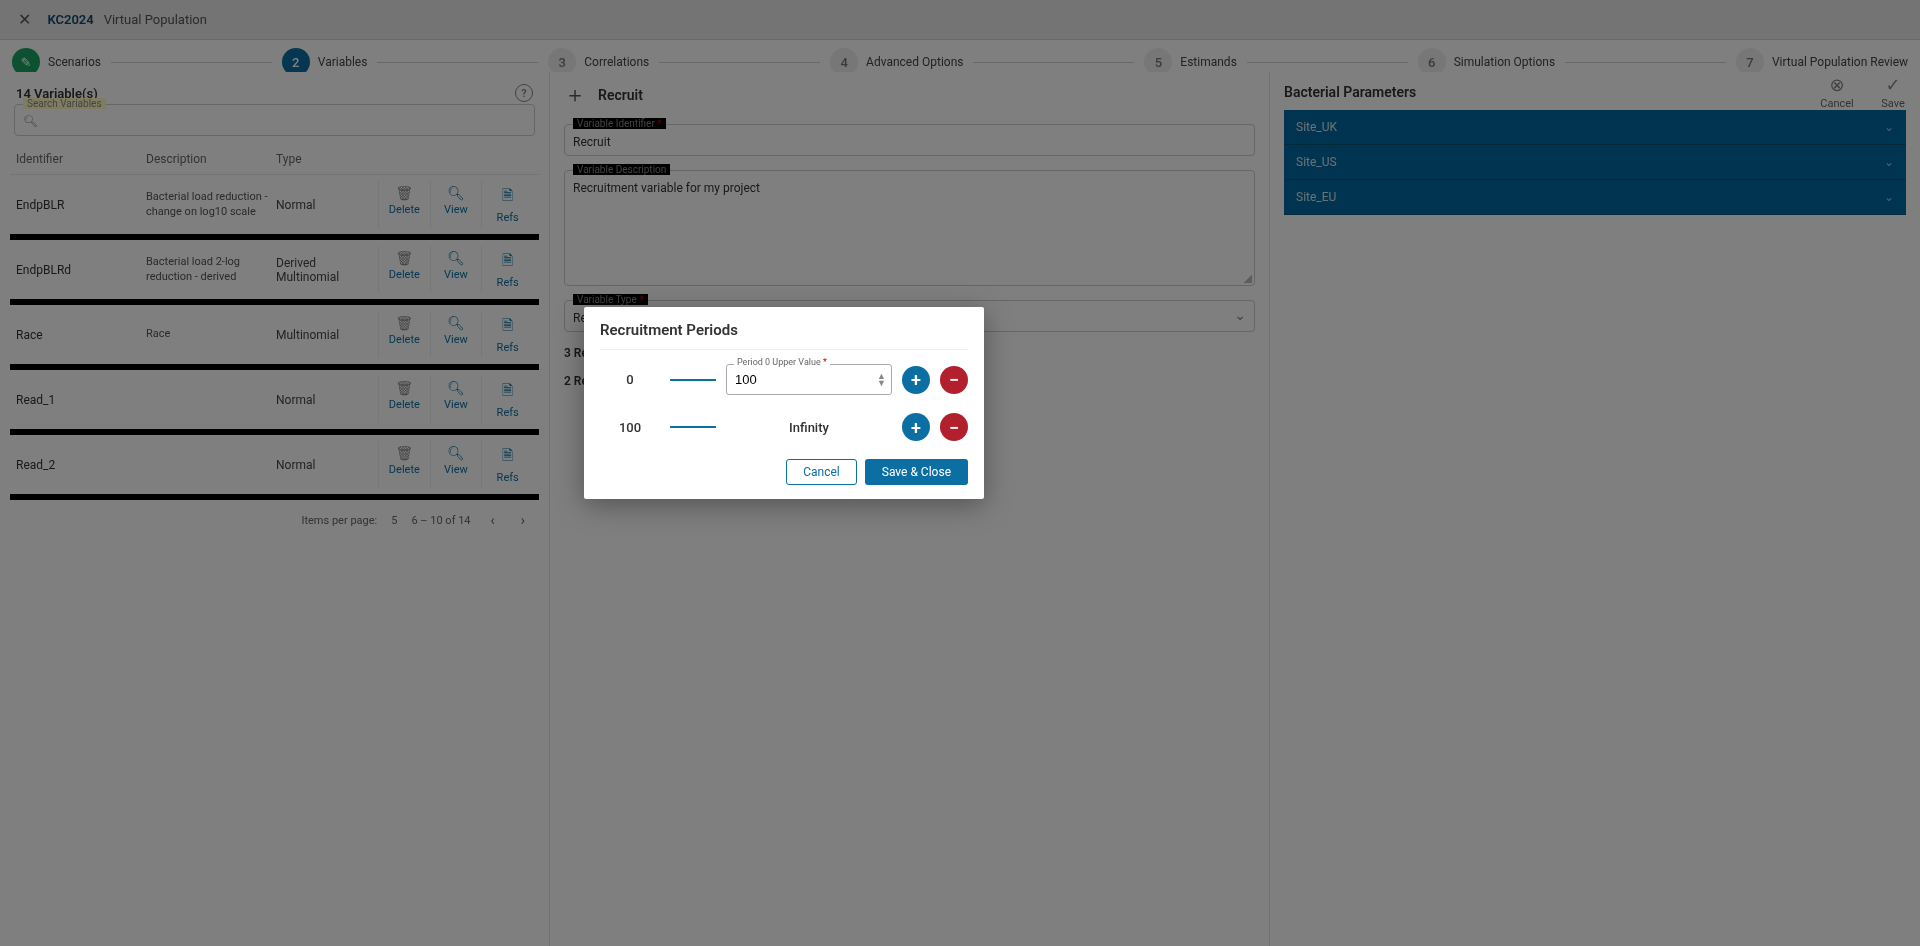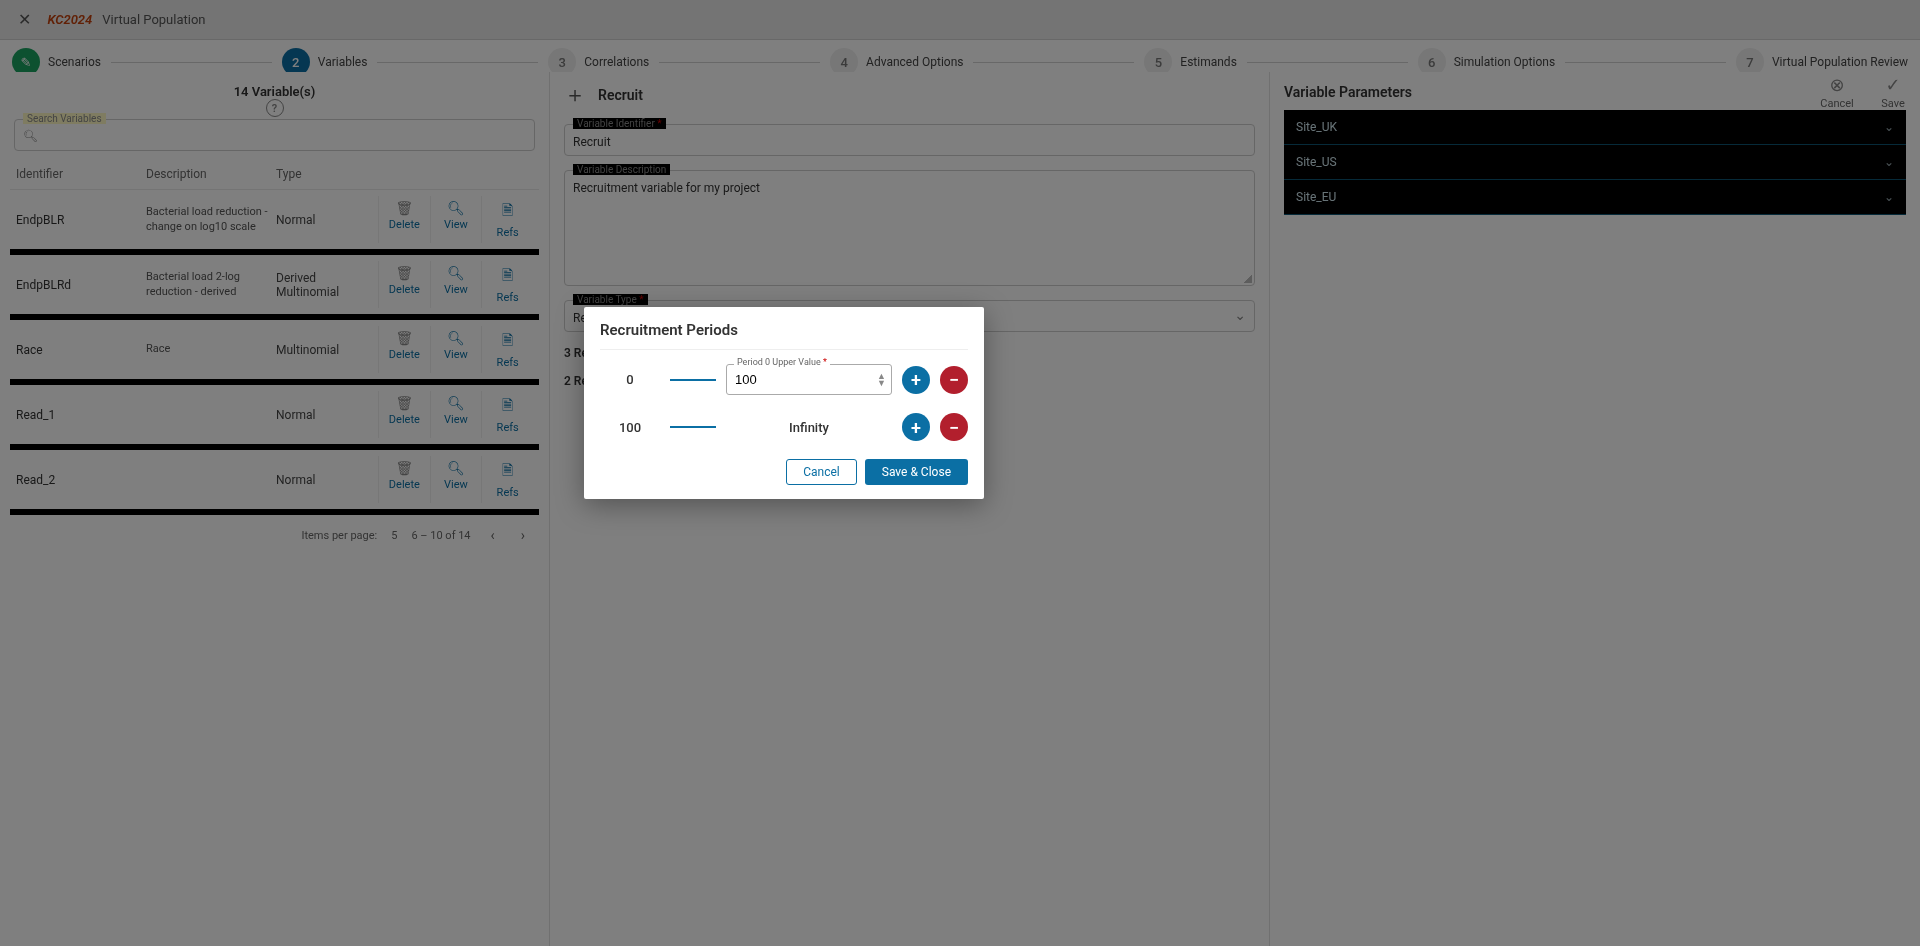--- a/index.html
+++ b/index.html
@@ -27,22 +27,21 @@
       border-bottom: 1px solid #d0d0d0;
     }
     .close-x {
       font-size: 16px;
       color: #555;
       cursor: pointer;
       padding: 2px 6px;
     }
     .title-app {
       font-weight: 600;
-      color: #c2410c;
-      font-style: italic;
+      color: #0c4a6e;
     }
     .title-sub {
       color: #555;
     }
     
     .stepper {
       display: flex;
       align-items: center;
       padding: 8px 12px;
       background: #fff;
@@ -100,21 +99,20 @@
       display: flex;
       flex-direction: column;
       padding: 8px 10px;
     }
     .lp-header {
       display: flex;
       justify-content: space-between;
       padding: 4px 6px 2px;
       font-weight: 600;
       align-items: center;
-      flex-direction: column;
     }
     .help-circle {
       width: 18px;
       height: 18px;
       border: 1.5px solid #888;
       border-radius: 50%;
       display: inline-flex;
       align-items: center;
       justify-content: center;
       font-size: 11px;
@@ -330,21 +328,21 @@
       width: 650px;
       background: #fff;
       padding: 12px 14px;
     }
     .rp-title {
       font-weight: 600;
       font-size: 14px;
       margin-bottom: 10px;
     }
     .param-item {
-      background: #000000;
+      background: #0369a1;
       color: #cfe6ee;
       padding: 10px 12px;
       border-bottom: 1px solid #0c5472;
       display: flex;
       justify-content: space-between;
       align-items: center;
       font-size: 12px;
       cursor: pointer;
     }
     .param-chev {
@@ -633,21 +631,21 @@
       <span>C…</span>
     </div>
     <div class="collapse-line">
       <span class="count-bold">2 Rec…</span>
       <span class="chev">»</span>
       <span>C…</span>
     </div>
   </div>
 
   <div class="right-panel">
-    <div class="rp-title">Variable Parameters</div>
+    <div class="rp-title">Bacterial Parameters</div>
     <div id="params">
         <div class="param-item">
           <span>Site_UK</span>
           <span class="param-chev">⌄</span>
         </div>
         <div class="param-item">
           <span>Site_US</span>
           <span class="param-chev">⌄</span>
         </div>
         <div class="param-item">

